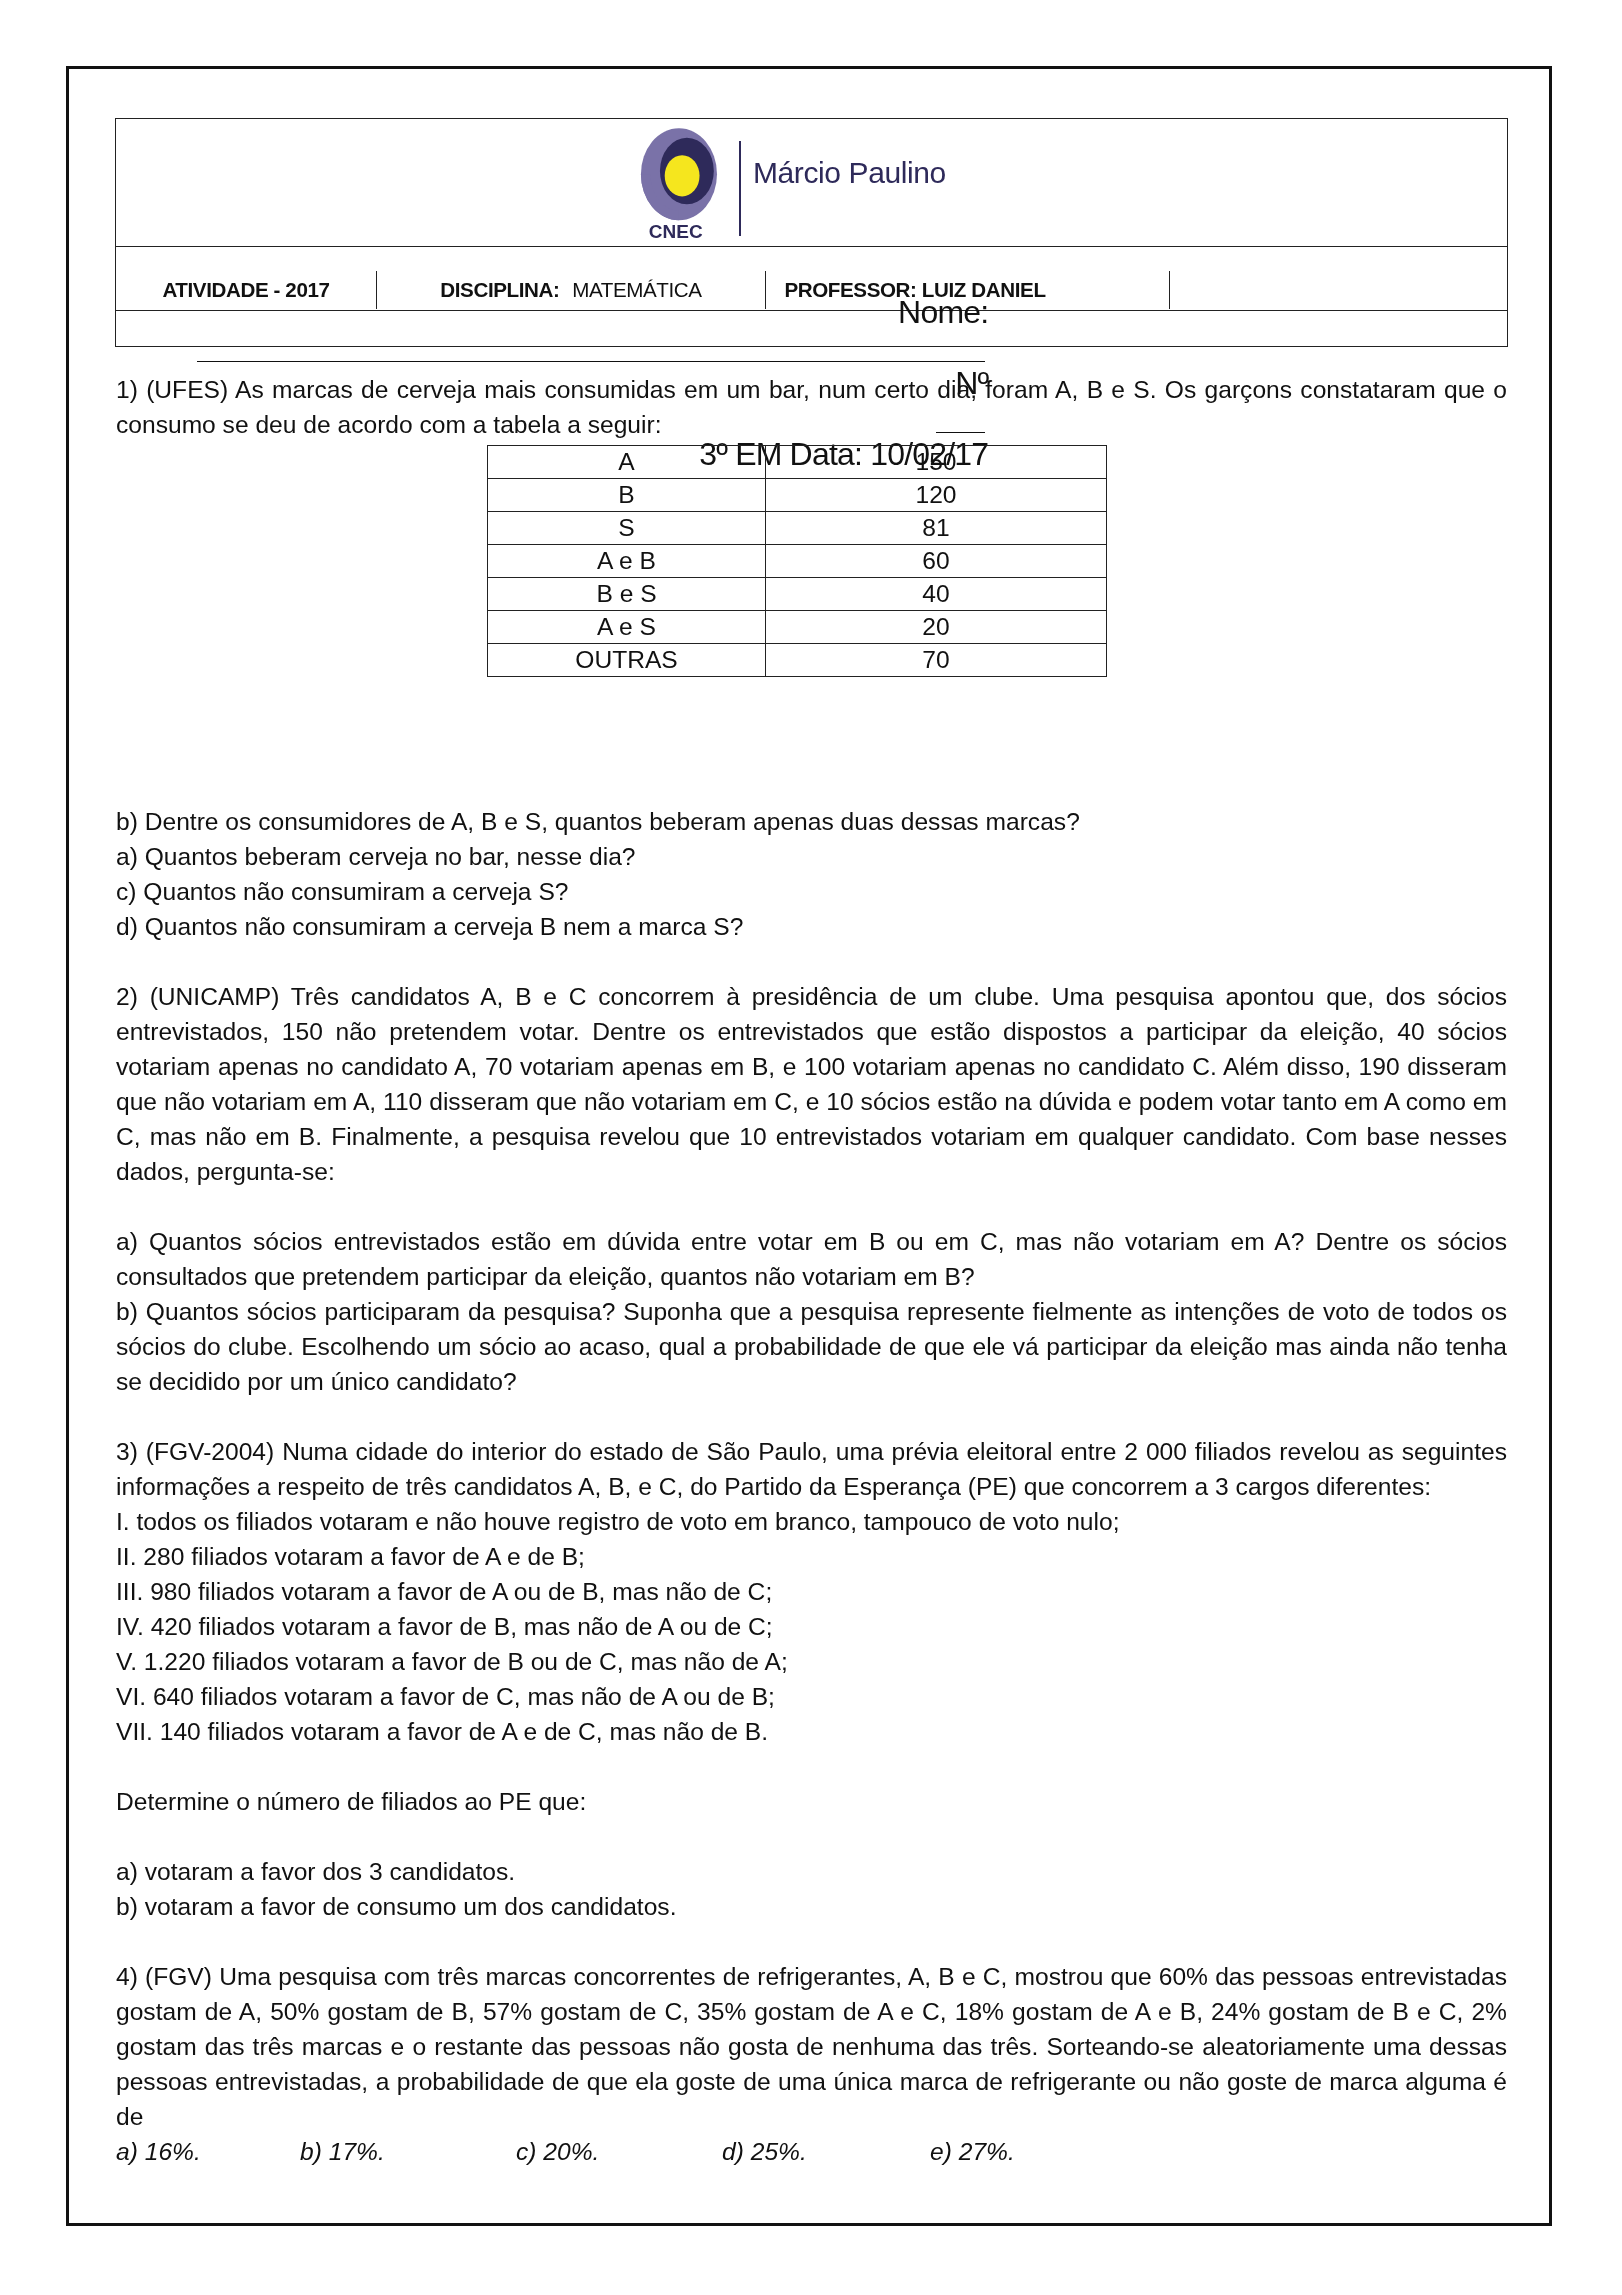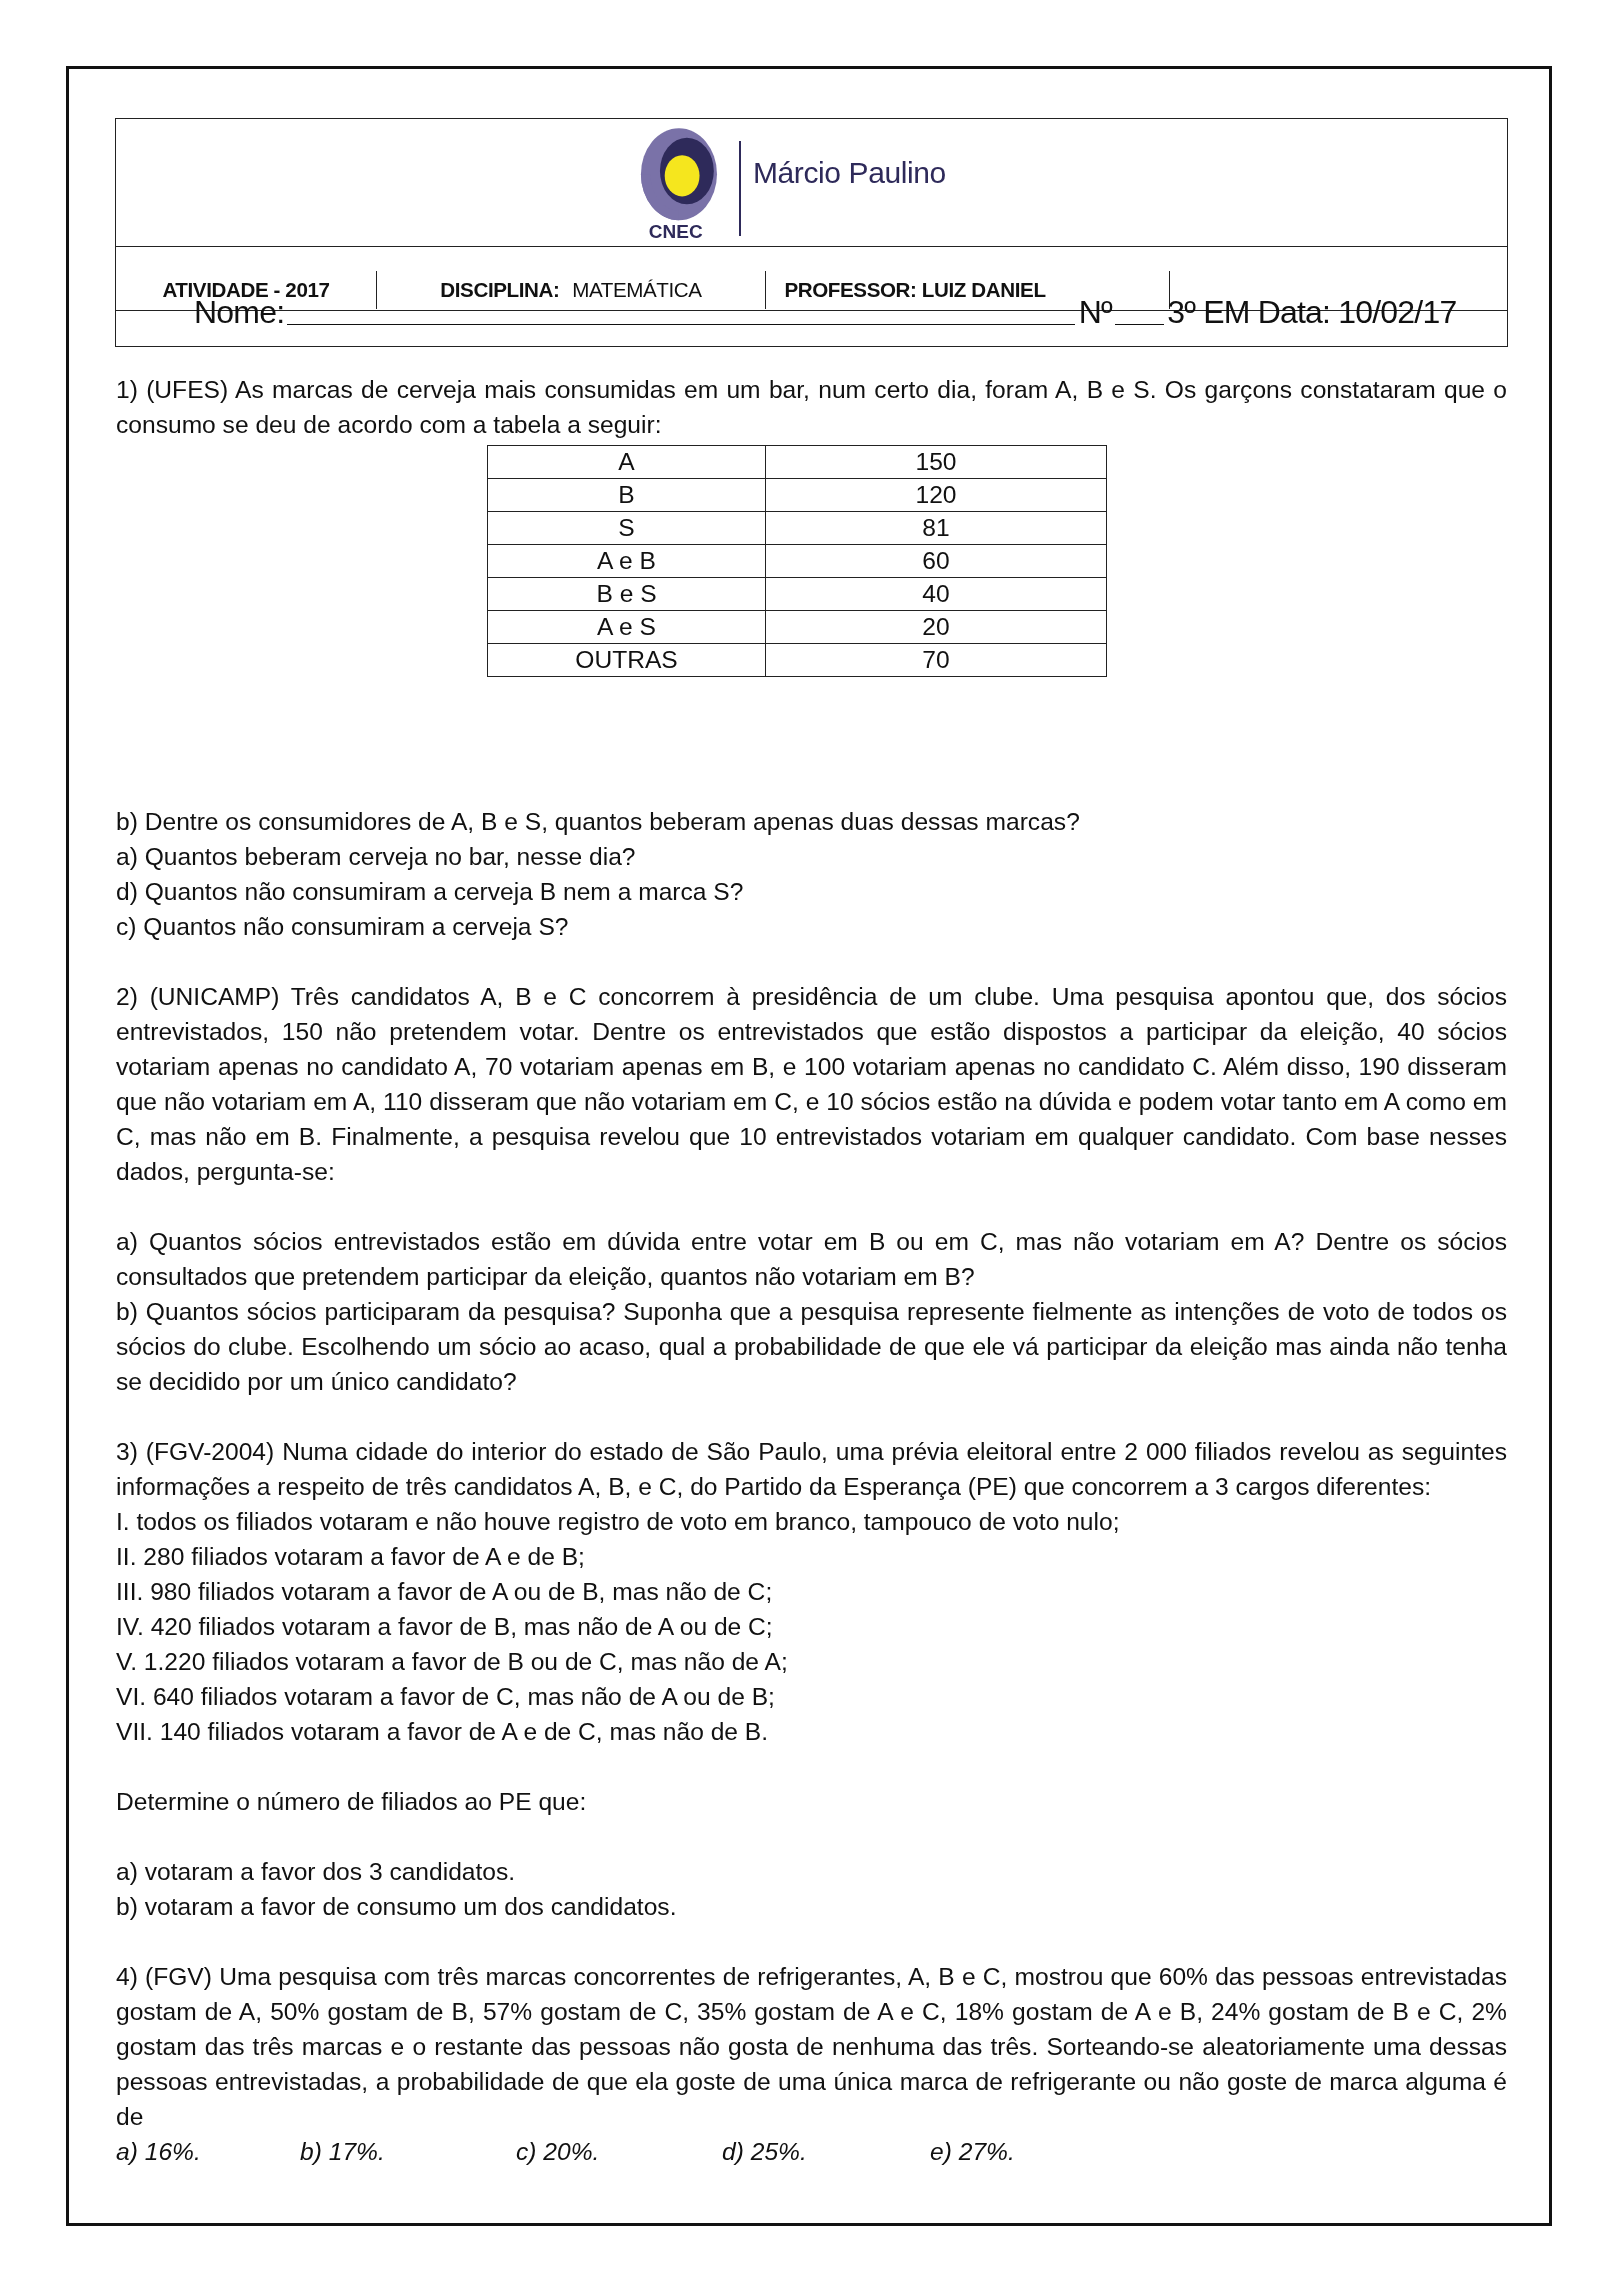--- a/index.html
+++ b/index.html
@@ -18,21 +18,21 @@
   }
   .hdr-logo-row { position: absolute; left: 0; top: 0; width: 100%; height: 128px; border-bottom: 1.6px solid #222; box-sizing: border-box; }
   .hdr-info-row { position: absolute; left: 0; top: 128px; width: 100%; height: 40px; border-bottom: 1.6px solid #222; box-sizing: border-box; margin-top: 24px; }
   .hdr-name-row { position: absolute; left: 0; top: 167px; width: 100%; height: 59px; }
   .cell { position: absolute; top: 0; height: 38px; box-sizing: border-box; display: flex; align-items: center; font-weight: bold; font-size: 20.6px; letter-spacing: -0.4px; }
   .cell.c1 { left: 0; width: 261px; justify-content: center; border-right: 1.6px solid #222; }
   .cell.c2 { left: 261px; width: 389px; justify-content: center; border-right: 1.6px solid #222; }
   .cell.c3 { left: 651px; width: 403px; padding-left: 17.4px; border-right: 1.6px solid #222; }
   .cell.c4 { left: 1054px; width: 338px; }
   .cell .normal { font-weight: normal; margin-left: 12.7px; }
-  .name-line { position: absolute; left: 78px; top: 8px; font-size: 32px; display: flex; letter-spacing: -0.8px; }
+  .name-line { position: absolute; left: 78px; top: 8px; font-size: 32px; display: flex; align-items: flex-end; letter-spacing: -0.8px; flex-direction: column; }
   .blank { display: inline-block; border-bottom: 1.6px solid #111; height: 30px; margin: 0 3.2px 3.2px 3.2px; }
   
   .logo { position: absolute; left: 517px; top: 6.3px; width: 333px; height: 119px; }
   .logo-mark { position: absolute; left: 0; top: 0; width: 103px; height: 119px; }
   .logo-sep { position: absolute; left: 106px; top: 16px; width: 2.4px; height: 95px; background: #2e2a5a; }
   .logo-text { position: absolute; left: 120px; top: 30px; font-size: 30px; line-height: 35px; color: #2e2a5a; letter-spacing: -0.4px; }
   
   .content { position: absolute; left: 116px; top: 372px; width: 1391px; font-size: 24.6px; line-height: 35px; }
   .p { text-align: justify; margin: 0; }
   .line { margin: 0; white-space: nowrap; }
@@ -124,22 +124,22 @@
           <td class="col1">OUTRAS</td>
           <td class="col2">70</td>
         </tr>
   </tbody>
     </table>
 </div>
 
 <div class="content" style="top:804px;">
   <p class="line">b) Dentre os consumidores de A, B e S, quantos beberam apenas duas dessas marcas?</p>
   <p class="line">a) Quantos beberam cerveja no bar, nesse dia?</p>
+  <p class="line">c) Quantos não consumiram a cerveja S?</p>
   <p class="line">d) Quantos não consumiram a cerveja B nem a marca S?</p>
-  <p class="line">c) Quantos não consumiram a cerveja S?</p>
   <div class="gap"></div>
 
   <p class="p">2) (UNICAMP) Três candidatos A, B e C concorrem à presidência de um clube. Uma pesquisa apontou que, dos sócios entrevistados, 150 não pretendem votar. Dentre os entrevistados que estão dispostos a participar da eleição, 40 sócios votariam apenas no candidato A, 70 votariam apenas em B, e 100 votariam apenas no candidato C. Além disso, 190 disseram que não votariam em A, 110 disseram que não votariam em C, e 10 sócios estão na dúvida e podem votar tanto em A como em C, mas não em B. Finalmente, a pesquisa revelou que 10 entrevistados votariam em qualquer candidato. Com base nesses dados, pergunta-se:</p>
   <div class="gap"></div>
   <p class="p">a) Quantos sócios entrevistados estão em dúvida entre votar em B ou em C, mas não votariam em A? Dentre os sócios consultados que pretendem participar da eleição, quantos não votariam em B?</p>
   <p class="p">b) Quantos sócios participaram da pesquisa? Suponha que a pesquisa represente fielmente as intenções de voto de todos os sócios do clube. Escolhendo um sócio ao acaso, qual a probabilidade de que ele vá participar da eleição mas ainda não tenha se decidido por um único candidato?</p>
   <div class="gap"></div>
 
   <p class="p">3) (FGV-2004) Numa cidade do interior do estado de São Paulo, uma prévia eleitoral entre 2 000 filiados revelou as seguintes informações a respeito de três candidatos A, B, e C, do Partido da Esperança (PE) que concorrem a 3 cargos diferentes:</p>
   <p class="line">I. todos os filiados votaram e não houve registro de voto em branco, tampouco de voto nulo;</p>

